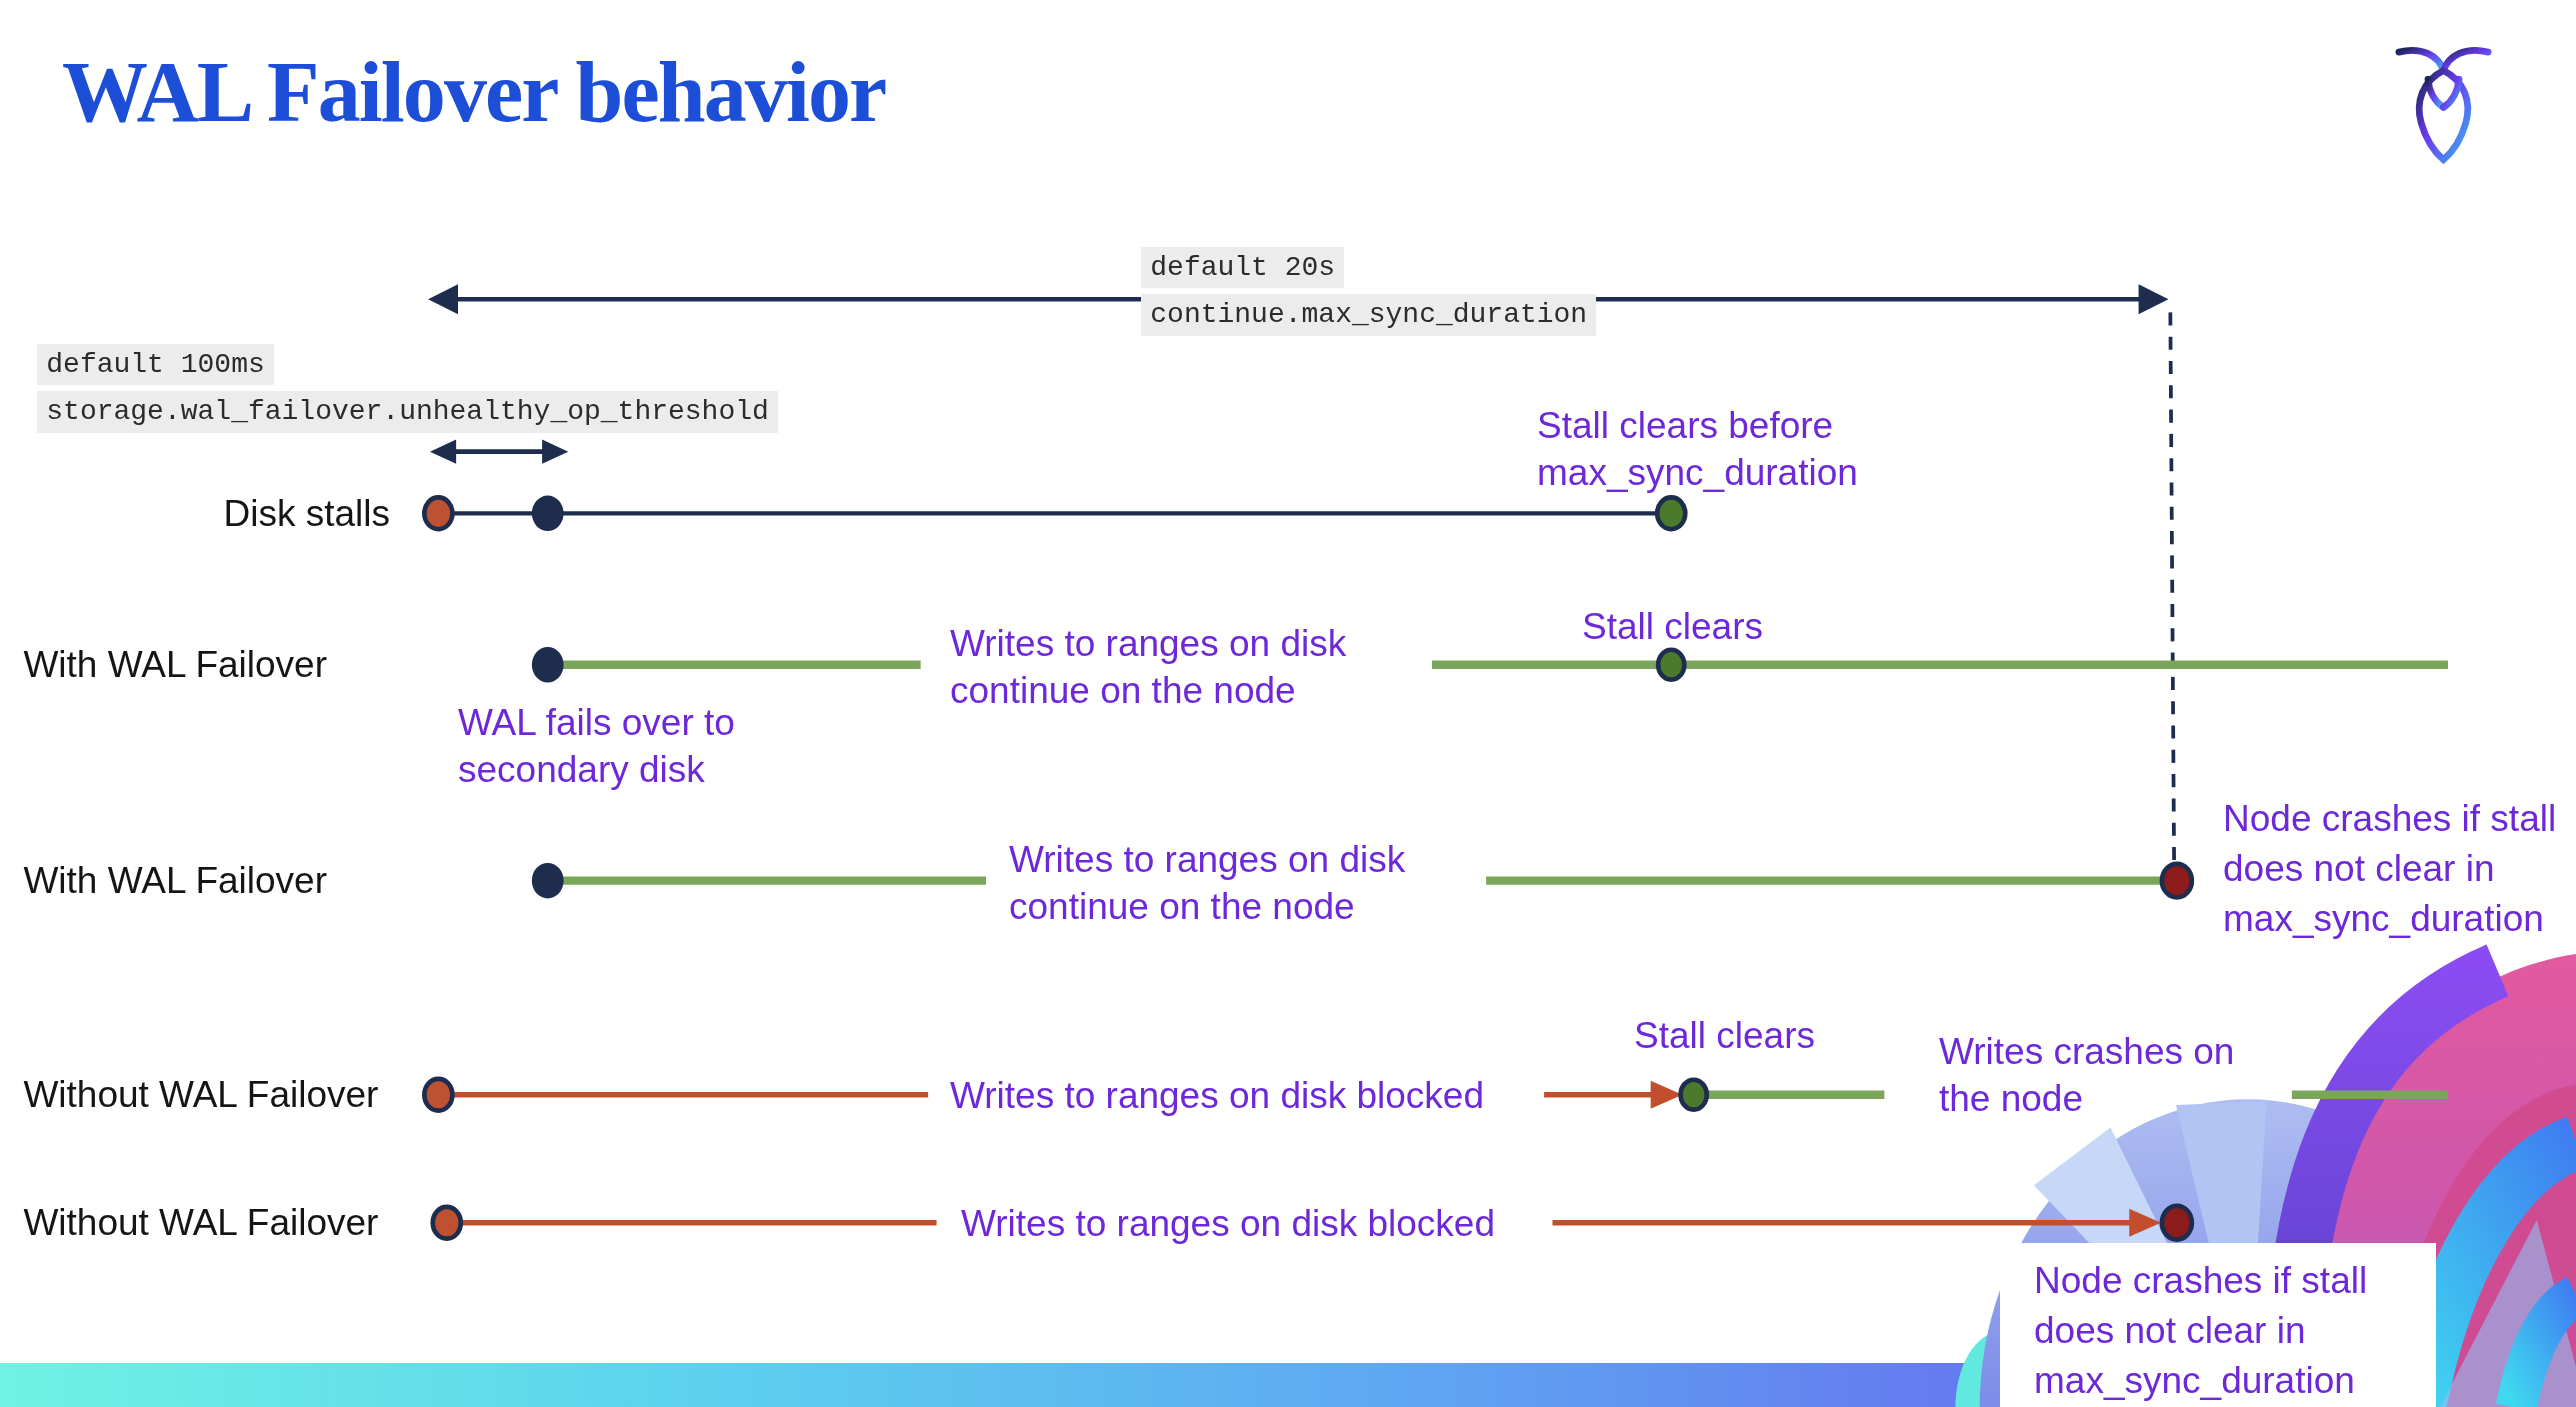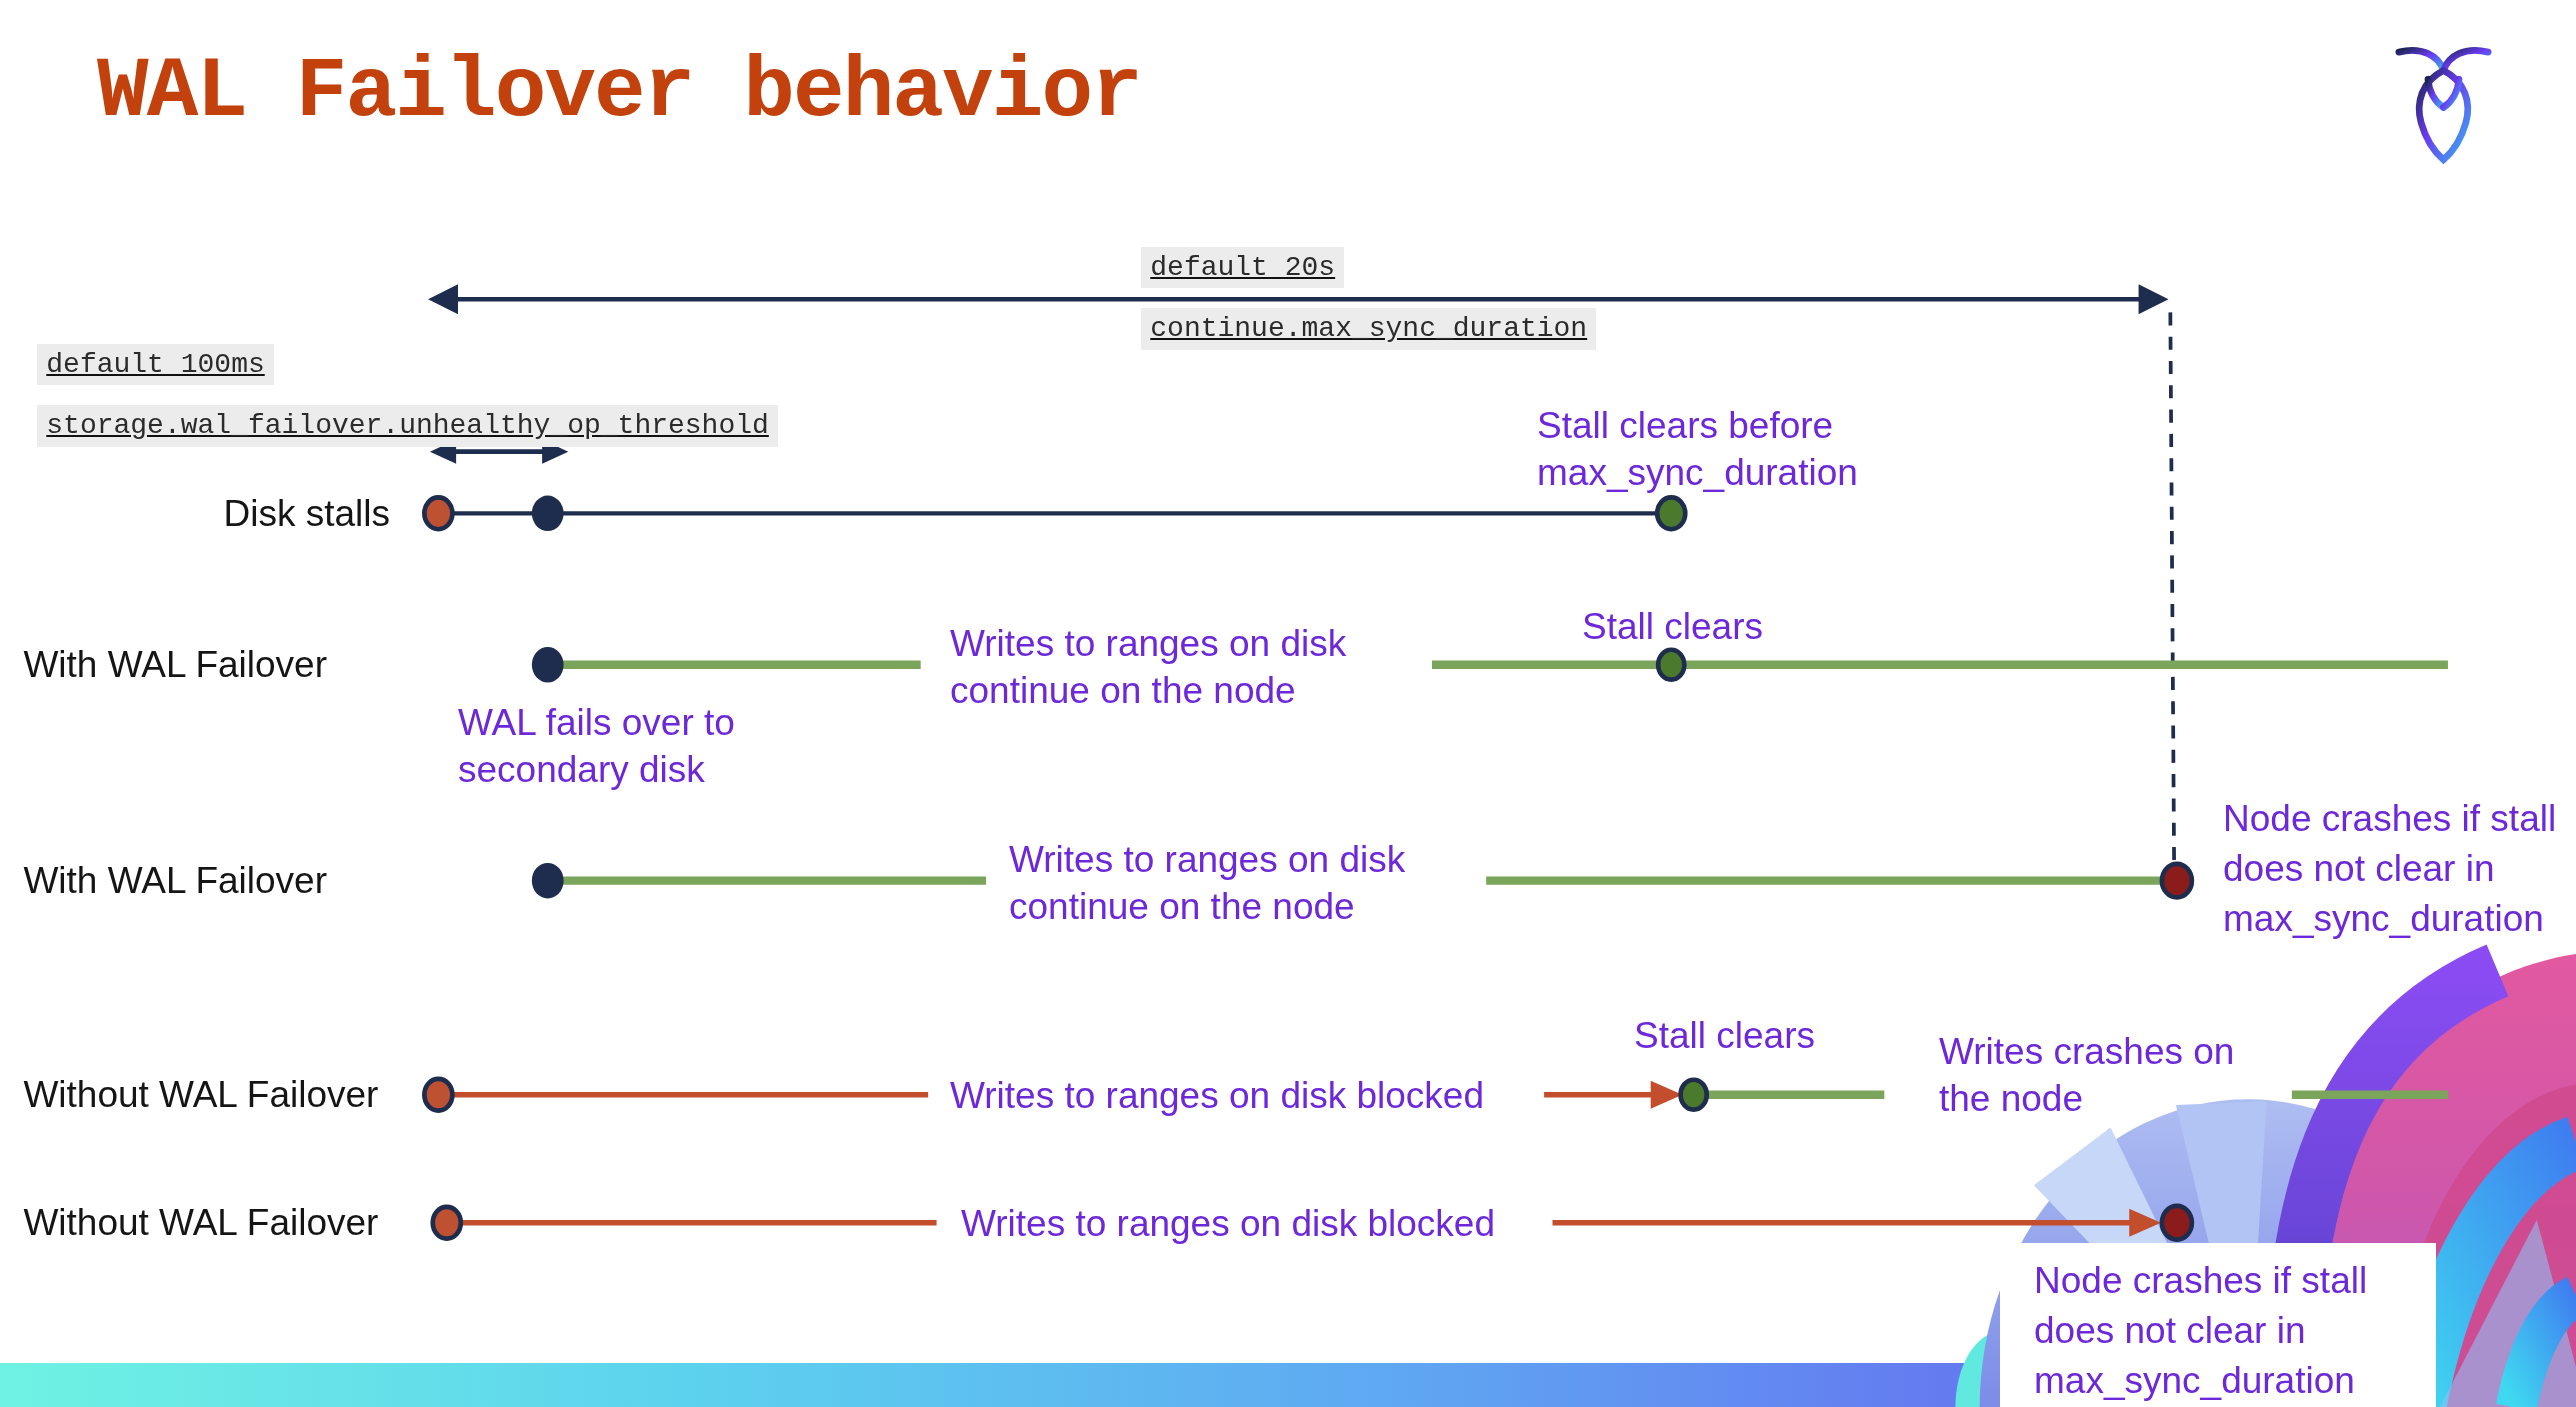--- a/index.html
+++ b/index.html
@@ -3,29 +3,29 @@
 <meta charset="utf-8">
 <style>
   html,body{margin:0;padding:0;background:#ffffff;}
   .canvas{
     position:relative;width:2576px;height:1408px;background:#ffffff;
     overflow:hidden;font-family:"Liberation Sans",sans-serif;color:#111;
   }
   .abs{position:absolute;}
   .pre{white-space:pre-line;}
   .page-title{
-    font-family:Liberation Mono, monospace;font-weight:bold;
-    font-size:86px;letter-spacing:-1.9px;color:#c2410c;line-height:1.15;margin-left:35px;
+    font-family:Liberation Serif, serif;font-weight:bold;
+    font-size:86px;letter-spacing:-1.9px;color:#1d4ed8;line-height:1.15;
   }
   .lbl{font-size:37px;line-height:45px;color:#151515;text-align:right;}
   .lbl-right{text-align:right;}
   .lbl-center{text-align:left;}
   .ann{font-size:37px;line-height:47px;color:#6d28d9;}
   .ann-3l{line-height:50px;}
-  .mono-group{display:flex;flex-direction:column;align-items:flex-start;gap:20px;text-decoration:underline;}
+  .mono-group{display:flex;flex-direction:column;align-items:flex-start;gap:6px;}
   .mono-chip{
     font-family:"Liberation Mono",monospace;font-size:28px;line-height:32px;
     color:#2b2b2b;background:#ececec;padding:4.7px 9.3px;display:inline-block;
   }
   .whitebox{background:#ffffff;}
   .bottom-bar{
     left:0;top:1363px;width:2576px;height:45px;
     background:linear-gradient(90deg,#6ff2e3 0%,#5cd0ee 28%,#5fa6f2 55%,#647cf0 75%,#6b68f0 88%,#7157ee 100%);
   }
   svg.diagram{left:0;top:0;pointer-events:none;}

